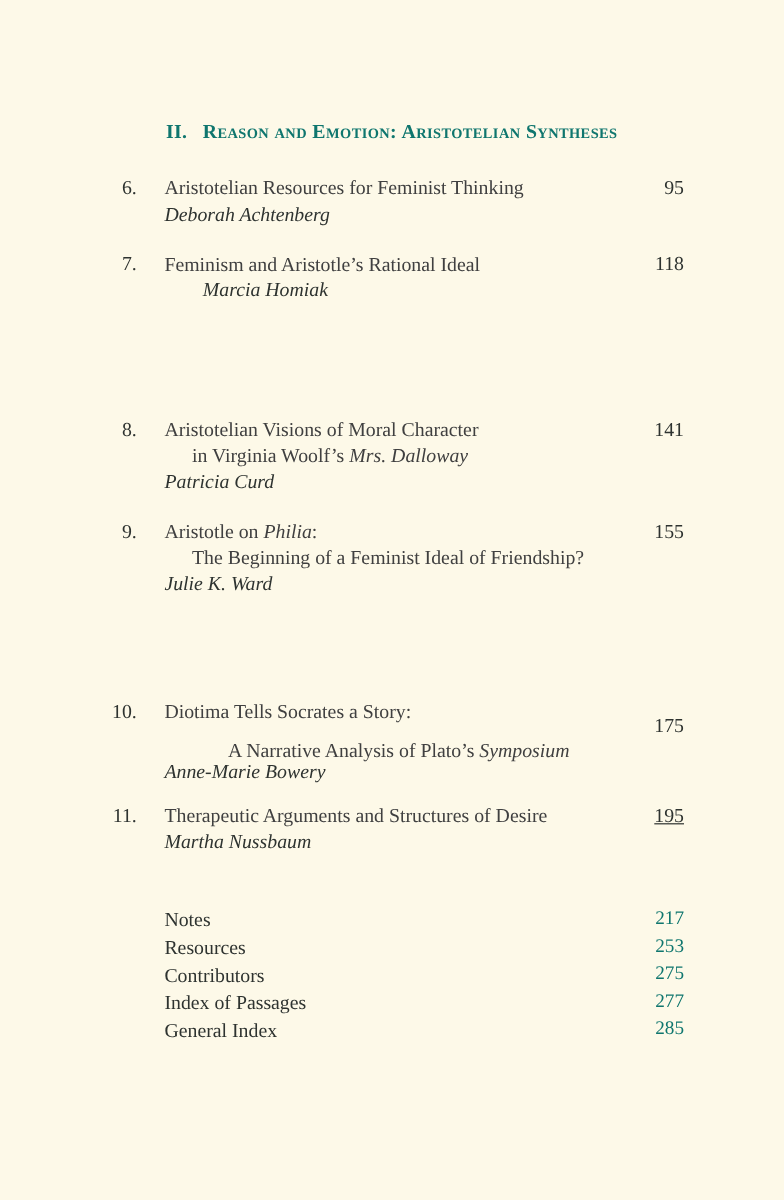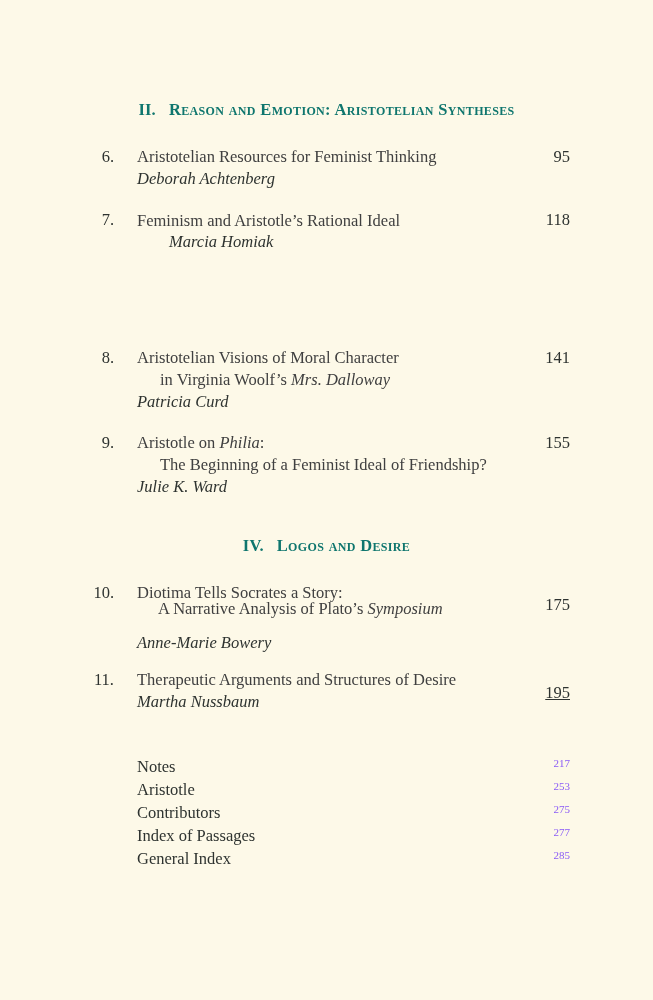--- a/index.html
+++ b/index.html
@@ -108,22 +108,22 @@
     left: 137px;
     font-size: 16.5px;
     color: #2e3330;
     white-space: nowrap;
   }
   .bm-row .bm-page {
     position: absolute;
     left: 498px;
     width: 72px;
     text-align: right;
-    font-size: 11px;
-    color: #8b5cf6;
+    font-size: 16px;
+    color: #0f766e;
   }
 </style>
 </head>
 <body>
 
 <div class="page">
 
   <div class="part-heading" style="top:100px;">
     <span class="part-num">II.</span><span class="part-title">Reason and Emotion: Aristotelian Syntheses</span>
   </div>
@@ -152,46 +152,43 @@
   </div>
 
   <div class="entry" style="top:433px;">
     <span class="num">9.</span>
     <span class="title-line" style="top:0;"><span>Aristotle on </span><span class="ital">Philia</span><span>:</span></span>
     <span class="title-line cont" style="top:22px;">The Beginning of a Feminist Ideal of Friendship?</span>
     <span class="author" style="top:44px;">Julie K. Ward</span>
     <span class="pagenum" style="top:0;">155</span>
   </div>
 
-  <div class="part-heading" style="top:536px;">
-    <span class="part-num">IV.</span><span class="part-title">Logos and Desire</span>
-  </div>
 
   <div class="entry" style="top:583px;">
     <span class="num">10.</span>
     <span class="title-line" style="top:0;text-align:right;">Diotima Tells Socrates a Story:</span>
-    <span class="title-line cont10" style="top:16px;"><span>A Narrative Analysis of Plato’s </span><span class="ital">Symposium</span></span>
+    <span class="title-line cont10" style="top:33px;margin-left:32px;"><span>A Narrative Analysis of Plato’s </span><span class="ital">Symposium</span></span>
     <span class="author" style="top:50px;">Anne-Marie Bowery</span>
     <span class="pagenum" style="top:12px;">175</span>
   </div>
 
   <div class="entry" style="top:670px;">
     <span class="num">11.</span>
     <span class="title-line" style="top:0;">Therapeutic Arguments and Structures of Desire</span>
     <span class="author" style="top:22px;">Martha Nussbaum</span>
-    <span class="pagenum" style="top:13px;text-decoration:underline;">195</span>
+    <span class="pagenum" style="top:0;text-decoration:underline;">195</span>
   </div>
 
   <div class="backmatter">
     <div class="bm-row" style="top:757px;">
       <span class="bm-label">Notes</span>
       <span class="bm-page">217</span>
     </div>
     <div class="bm-row" style="top:780px;">
-      <span class="bm-label">Aristotle</span>
+      <span class="bm-label">Resources</span>
       <span class="bm-page">253</span>
     </div>
     <div class="bm-row" style="top:803px;">
       <span class="bm-label">Contributors</span>
       <span class="bm-page">275</span>
     </div>
     <div class="bm-row" style="top:826px;">
       <span class="bm-label">Index of Passages</span>
       <span class="bm-page">277</span>
     </div>

